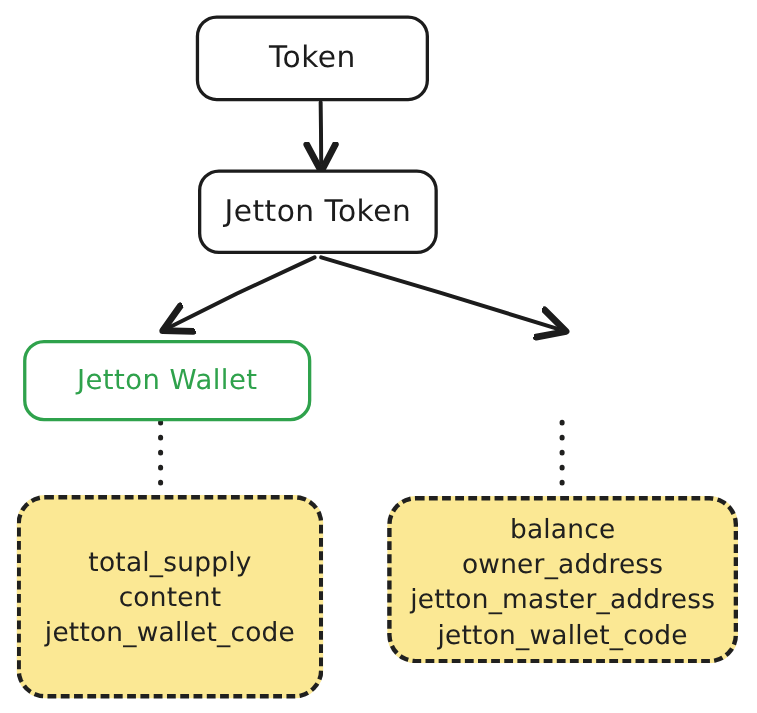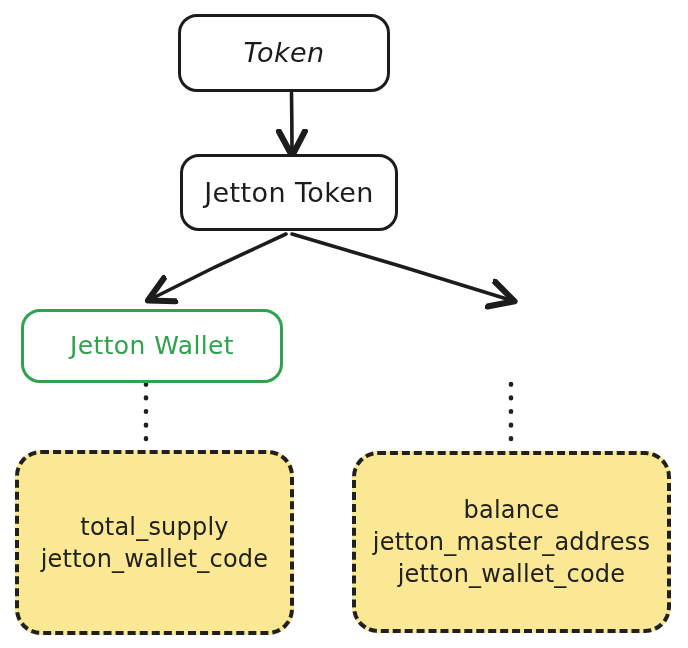--- a/index.html
+++ b/index.html
@@ -77,26 +77,26 @@
   }
   .attr-line {
     color: #20201f;
     font-size: 24px;
     line-height: 32px;
     white-space: nowrap;
     letter-spacing: 0.2px;
   }
 
   
-  #node-token        { left: 178px; top: 14px;  width: 212px; height: 78px; font-style: italic; }
+  #node-token        { left: 178px; top: 14px;  width: 212px; height: 78px; }
   #node-jetton-token { left: 180px; top: 154px; width: 218px; height: 77px; align-items: center; }
   #node-jetton-minter{ left: 21px;  top: 309px; width: 262px; height: 74px; }
   #node-jetton-wallet{ left: 354px; top: 308px; width: 315px; height: 75px; }
   #node-minter-attrs { left: 15px;  top: 450px; width: 279px; height: 185px; text-align: center; }
-  #node-wallet-attrs { left: 352px; top: 451px; width: 319px; height: 182px; }
+  #node-wallet-attrs { left: 352px; top: 451px; width: 319px; height: 152px; justify-content: flex-end; }
 </style>
 </head>
 <body>
 
 <div id="diagram-root">
 
   <svg class="layer" viewBox="0 0 688 648">
     <defs>
       <marker id="arrowhead" markerWidth="9" markerHeight="9" refX="5.2" refY="4.5" orient="auto" markerUnits="strokeWidth">
         <path d="M0.6,0.9 L7.4,4.5 L0.6,8.1" fill="none" stroke="#1c1c1c" stroke-width="1.7" stroke-linecap="round" stroke-linejoin="round"></path>
@@ -132,22 +132,24 @@
     <span class="node-label">Jetton Token</span>
   </div>
 
   <div class="node node-green" id="node-jetton-minter">
     <span class="node-label">Jetton Wallet</span>
   </div>
 
 
   <div class="node node-attrs" id="node-minter-attrs">
     <span class="attr-line">total_supply</span>
+    <span class="attr-line">content</span>
     <span class="attr-line">jetton_wallet_code</span>
   </div>
 
   <div class="node node-attrs" id="node-wallet-attrs">
     <span class="attr-line">balance</span>
+    <span class="attr-line">owner_address</span>
     <span class="attr-line">jetton_master_address</span>
     <span class="attr-line">jetton_wallet_code</span>
   </div>
 
 </div>
 
 </body></html>

